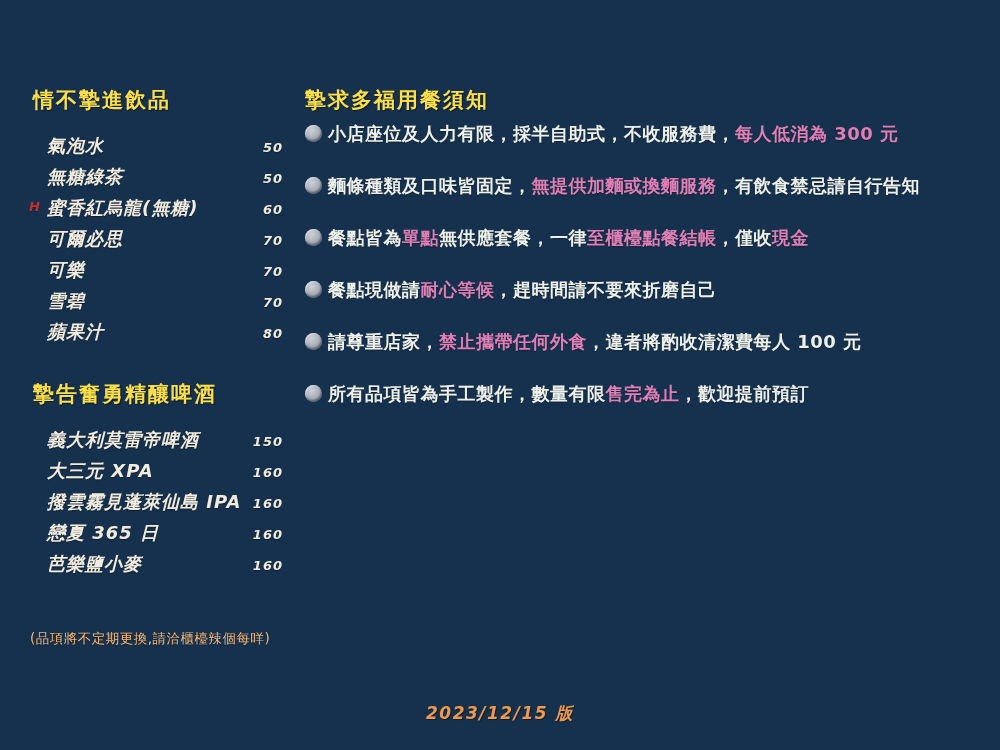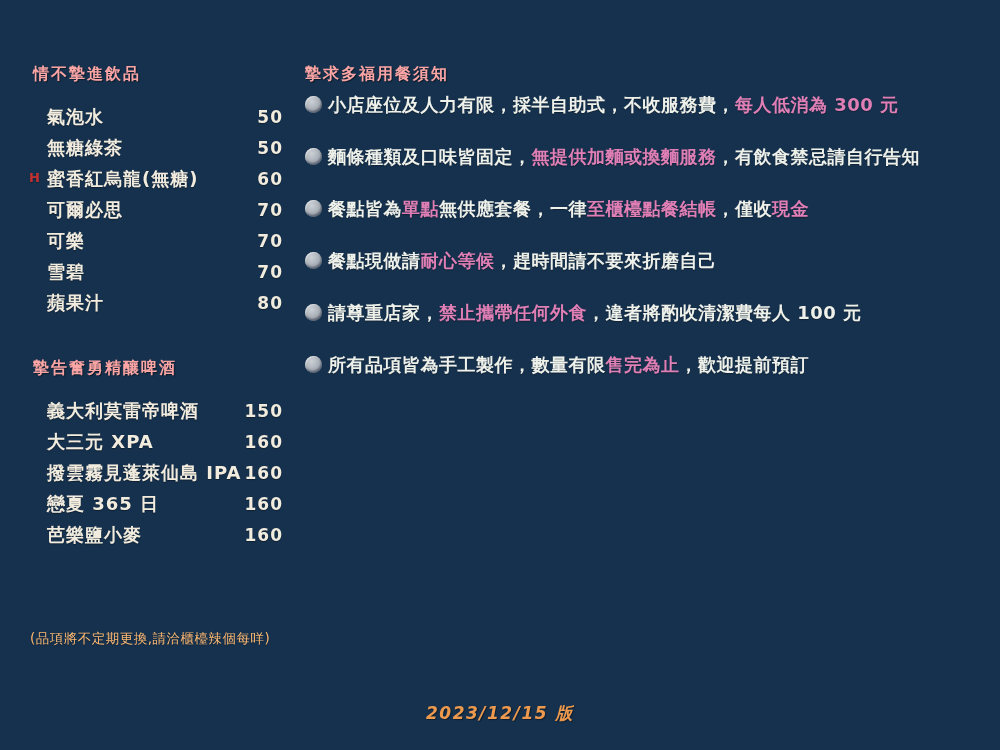--- a/index.html
+++ b/index.html
@@ -6,45 +6,47 @@
   body{
     width:1000px;height:750px;
     background:#16314d;
     font-family:"DejaVu Sans", sans-serif;
     overflow:hidden;
     position:relative;
   }
   .menu{position:absolute;inset:0;background:#16314d;}
 
   .sec-title{
-    color:#fca5a5;
-    font-size:16px;
+    color:#fde047;
+    font-size:21px;
     font-weight:800;
     letter-spacing:2px;
     text-shadow:1px 1px 1px rgba(0,0,0,.45);
+    margin-top:22px;
   }
 
   
   .left-col{position:absolute;left:33px;top:64px;width:250px;}
   .item-list{margin-top:20px;}
   .mi{
     position:relative;
     display:flex;justify-content:space-between;align-items:baseline;
     height:31px;
     padding-left:14px;
     color:#f2ecdf;
     font-size:18px;font-weight:700;
     letter-spacing:1px;
     text-shadow:0 1px 1px rgba(0,0,0,.35);
+    font-style:italic;
   }
   .mi .tag{
     position:absolute;left:-4px;top:3px;
     color:#c43131;font-size:13px;font-weight:800;letter-spacing:0;
   }
-  .mi .pr{font-size:17px;font-weight:800;letter-spacing:1px;}
+  .mi .pr{font-size:13px;font-weight:800;letter-spacing:1px;}
 
   .beer-block{position:absolute;left:33px;top:358px;width:250px;}
 
   .footnote{
     position:absolute;left:30px;top:630px;
     color:#fdba74;font-size:13.5px;font-weight:500;letter-spacing:.5px;
     text-shadow:0 1px 1px rgba(0,0,0,.3);
   }
 
   

